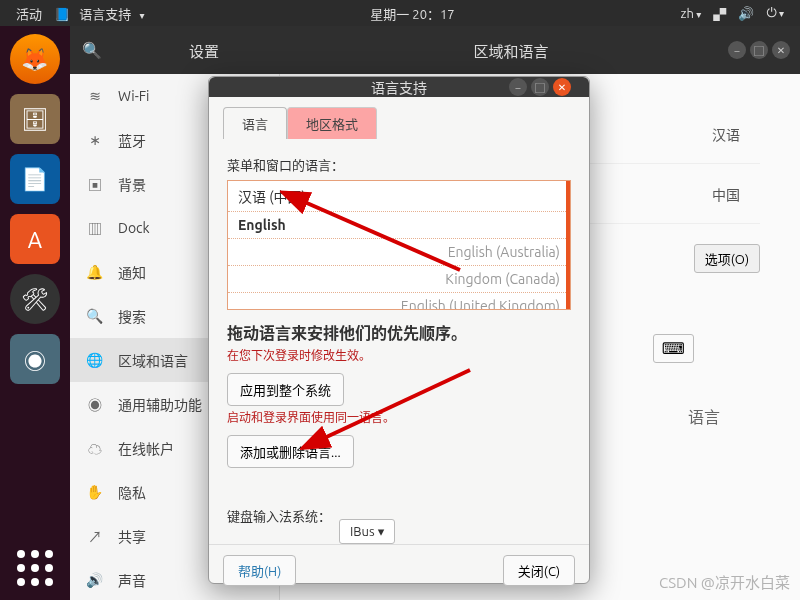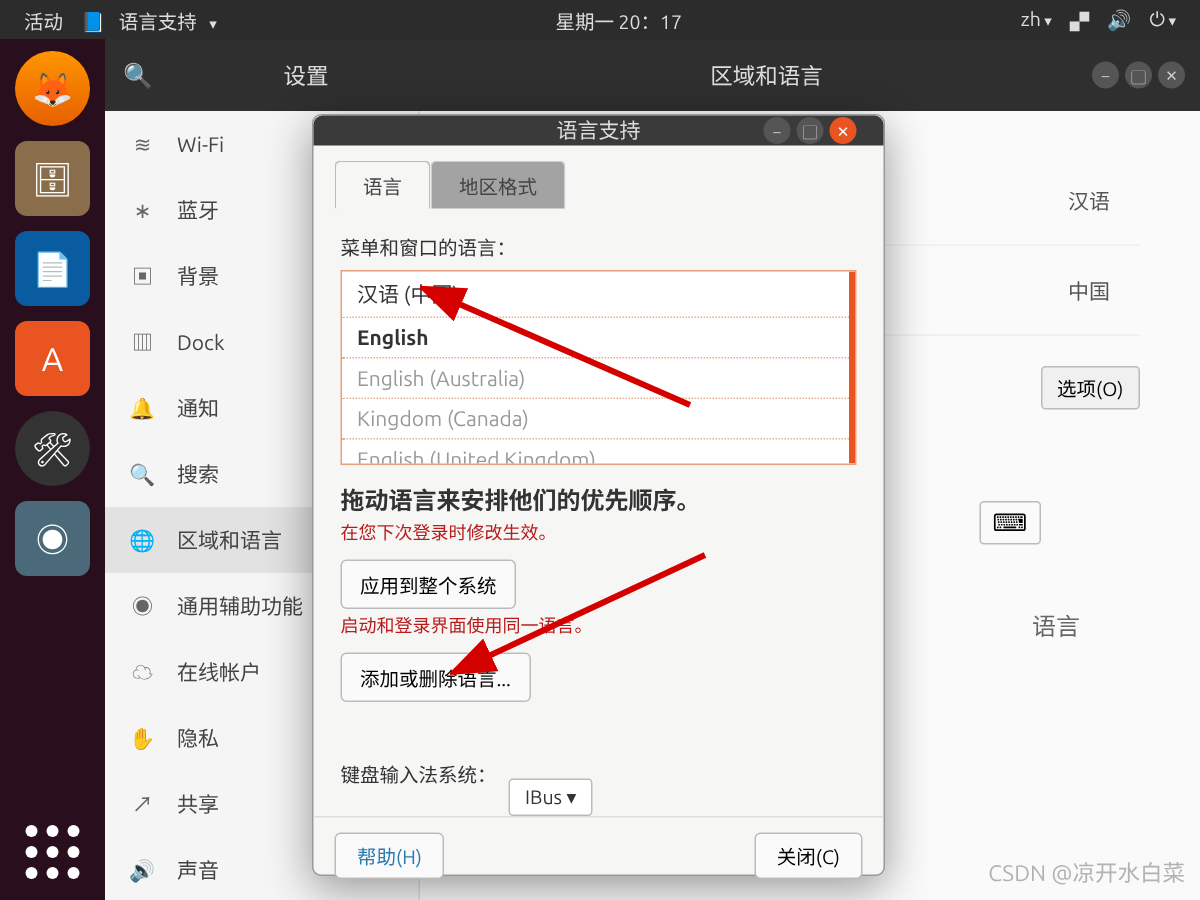--- a/index.html
+++ b/index.html
@@ -46,30 +46,30 @@
 
 
 #lang-dialog { position:absolute; left:208px; top:76px; width:382px; height:508px; background:#f6f6f5; border:1px solid #999; box-shadow:0 8px 30px rgba(0,0,0,0.4); border-radius:6px; display:flex; flex-direction:column; }
 #lang-titlebar { height:36px; background:#3a3a3a; color:#ddd; display:flex; align-items:center; justify-content:center; position:relative; border-radius:6px 6px 0 0; font-size:14px; }
 #lang-titlebar .winbtns { position:absolute; right:8px; }
 #lang-titlebar .close { background:#e95420; color:#fff; }
 
 #lang-tabs { display:flex; padding:10px 14px 0 14px; gap:0; }
 .tab { padding:6px 18px; border:1px solid #ccc; background:#eee; font-size:13px; border-bottom:none; border-radius:4px 4px 0 0; color:#444; }
 .tab.active { background:#f6f6f5; border-color:#bbb; }
-.tab:not(.active){ background:#a3a3a3; }
+.tab:not(.active){ background:#fca5a5; }
 
 #lang-body { padding:10px 18px 0 18px; flex:1; font-size:13px; color:#333; }
 .section-label { margin:6px 0; font-size:13px; }
 
 #lang-list { border:1px solid #e6a07a; height:130px; background:#fff; overflow:hidden; position:relative; }
 #lang-list .item { padding:5px 10px; font-size:14px; border-bottom:1px dotted #e6b090; }
 #lang-list .item.sel { font-weight:400; }
 #lang-list .item.bold { font-weight:bold; }
-#lang-list .item.gray { color:#999; }
+#lang-list .item.gray { color:#999;text-align:right; }
 #lang-list::after { content:""; position:absolute; right:0; top:0; bottom:0; width:4px; background:#e95420; }
 
 .hint-bold { font-weight:bold; font-size:16px; margin-top:10px; }
 .hint-sub { font-size:12px; color:#b91c1c; margin-top:2px; }
 
 .dlg-btn { display:inline-block; padding:6px 12px; border:1px solid #bbb; background:#fafafa; border-radius:4px; font-size:13px; margin-top:10px; }
 
 .ime-row { margin-top:18px; display:flex; align-items:center; gap:8px; }
 .ime-select { padding:4px 10px; border:1px solid #bbb; background:#fff; border-radius:3px; font-size:13px;margin-top:33px; }
 

